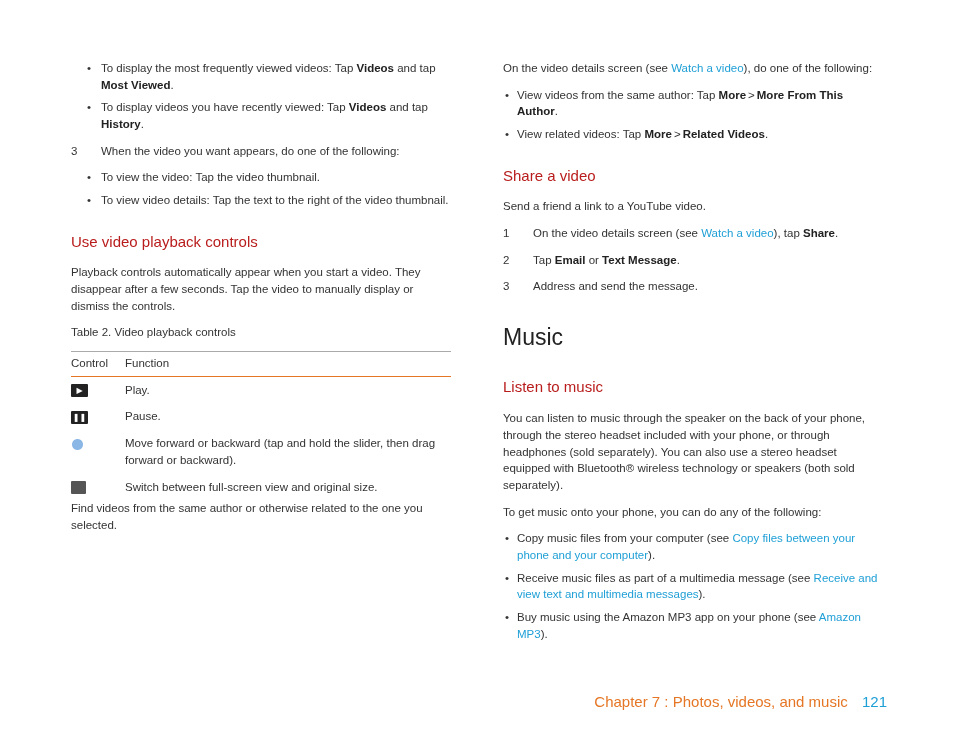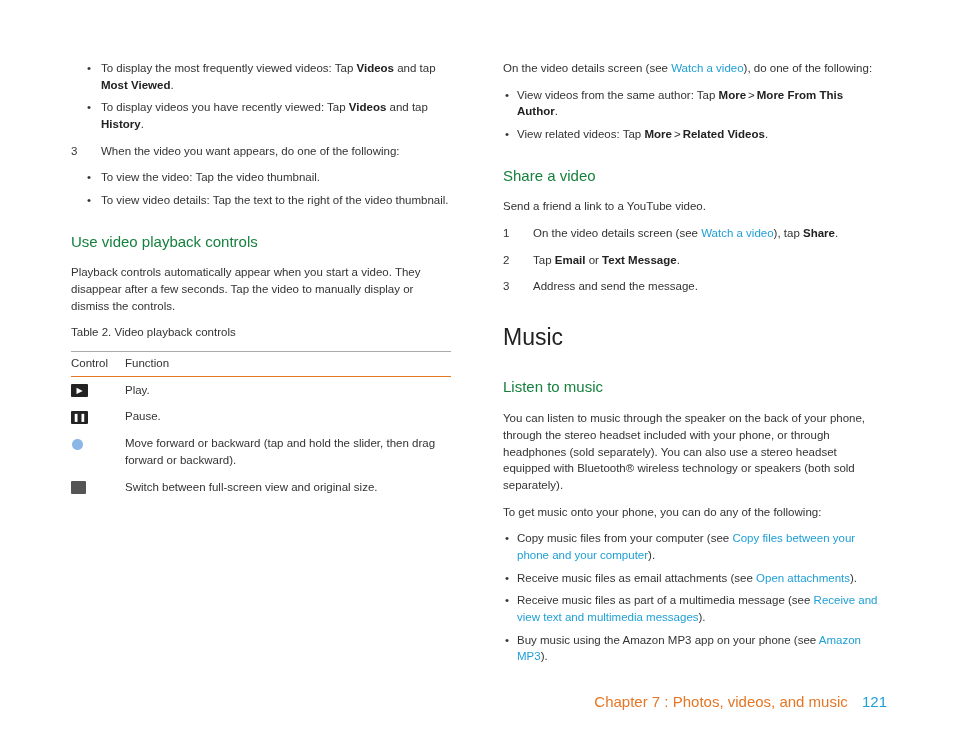--- a/index.html
+++ b/index.html
@@ -60,21 +60,21 @@
   }
   .callout .lead {
     color: #e57625;
     font-weight: 700;
     font-size: 10.4px;
   }
   h2.section {
     font-size: 15px;
     font-weight: 400;
     margin: 22px 0 12px 0;
-    color: #15803d;
+    color: #b91c1c;
   }
   h1.big {
     font-size: 23px;
     font-weight: 300;
     margin: 26px 0 8px 0;
     color: #222;
   }
   .tcaption {
     margin: 16px 0 4px 0;
   }
@@ -180,20 +180,21 @@
           <td><span class="ico slider"></span></td>
           <td>Move forward or backward (tap and hold the slider, then drag forward or backward).</td>
         </tr>
         <tr>
           <td><span class="ico fs"></span></td>
           <td>Switch between full-screen view and original size.</td>
         </tr>
       </tbody>
     </table>
 
+    <p>Find videos from the same author or otherwise related to the one you selected.</p>
   </div>
 
   <div class="col">
     <p>
       <span>On the video details screen (see </span><span class="link">Watch a video</span><span>), do one of the following:</span>
     </p>
 
     <ul class="bullets tight">
       <li>
         <span>View videos from the same author: Tap </span><span class="bold">More</span><span class="gt">&gt;</span><span class="bold">More From This Author</span><span>.</span>
@@ -227,23 +228,20 @@
 
     <h2 class="section">Listen to music</h2>
     <p>You can listen to music through the speaker on the back of your phone, through the stereo headset included with your phone, or through headphones (sold separately). You can also use a stereo headset equipped with Bluetooth® wireless technology or speakers (both sold separately).</p>
     <p>To get music onto your phone, you can do any of the following:</p>
 
     <ul class="bullets tight">
       <li>
         <span>Copy music files from your computer (see </span><span class="link">Copy files between your phone and your computer</span><span>).</span>
       </li>
       <li>
-        <span>Receive music files as email attachments (see </span><span class="link">Open attachments</span><span>).</span>
-      </li>
-      <li>
         <span>Receive music files as part of a multimedia message (see </span><span class="link">Receive and view text and multimedia messages</span><span>).</span>
       </li>
       <li>
         <span>Buy music using the Amazon MP3 app on your phone (see </span><span class="link">Amazon MP3</span><span>).</span>
       </li>
     </ul>
   </div>
 </div>
 
 <div class="footer">

